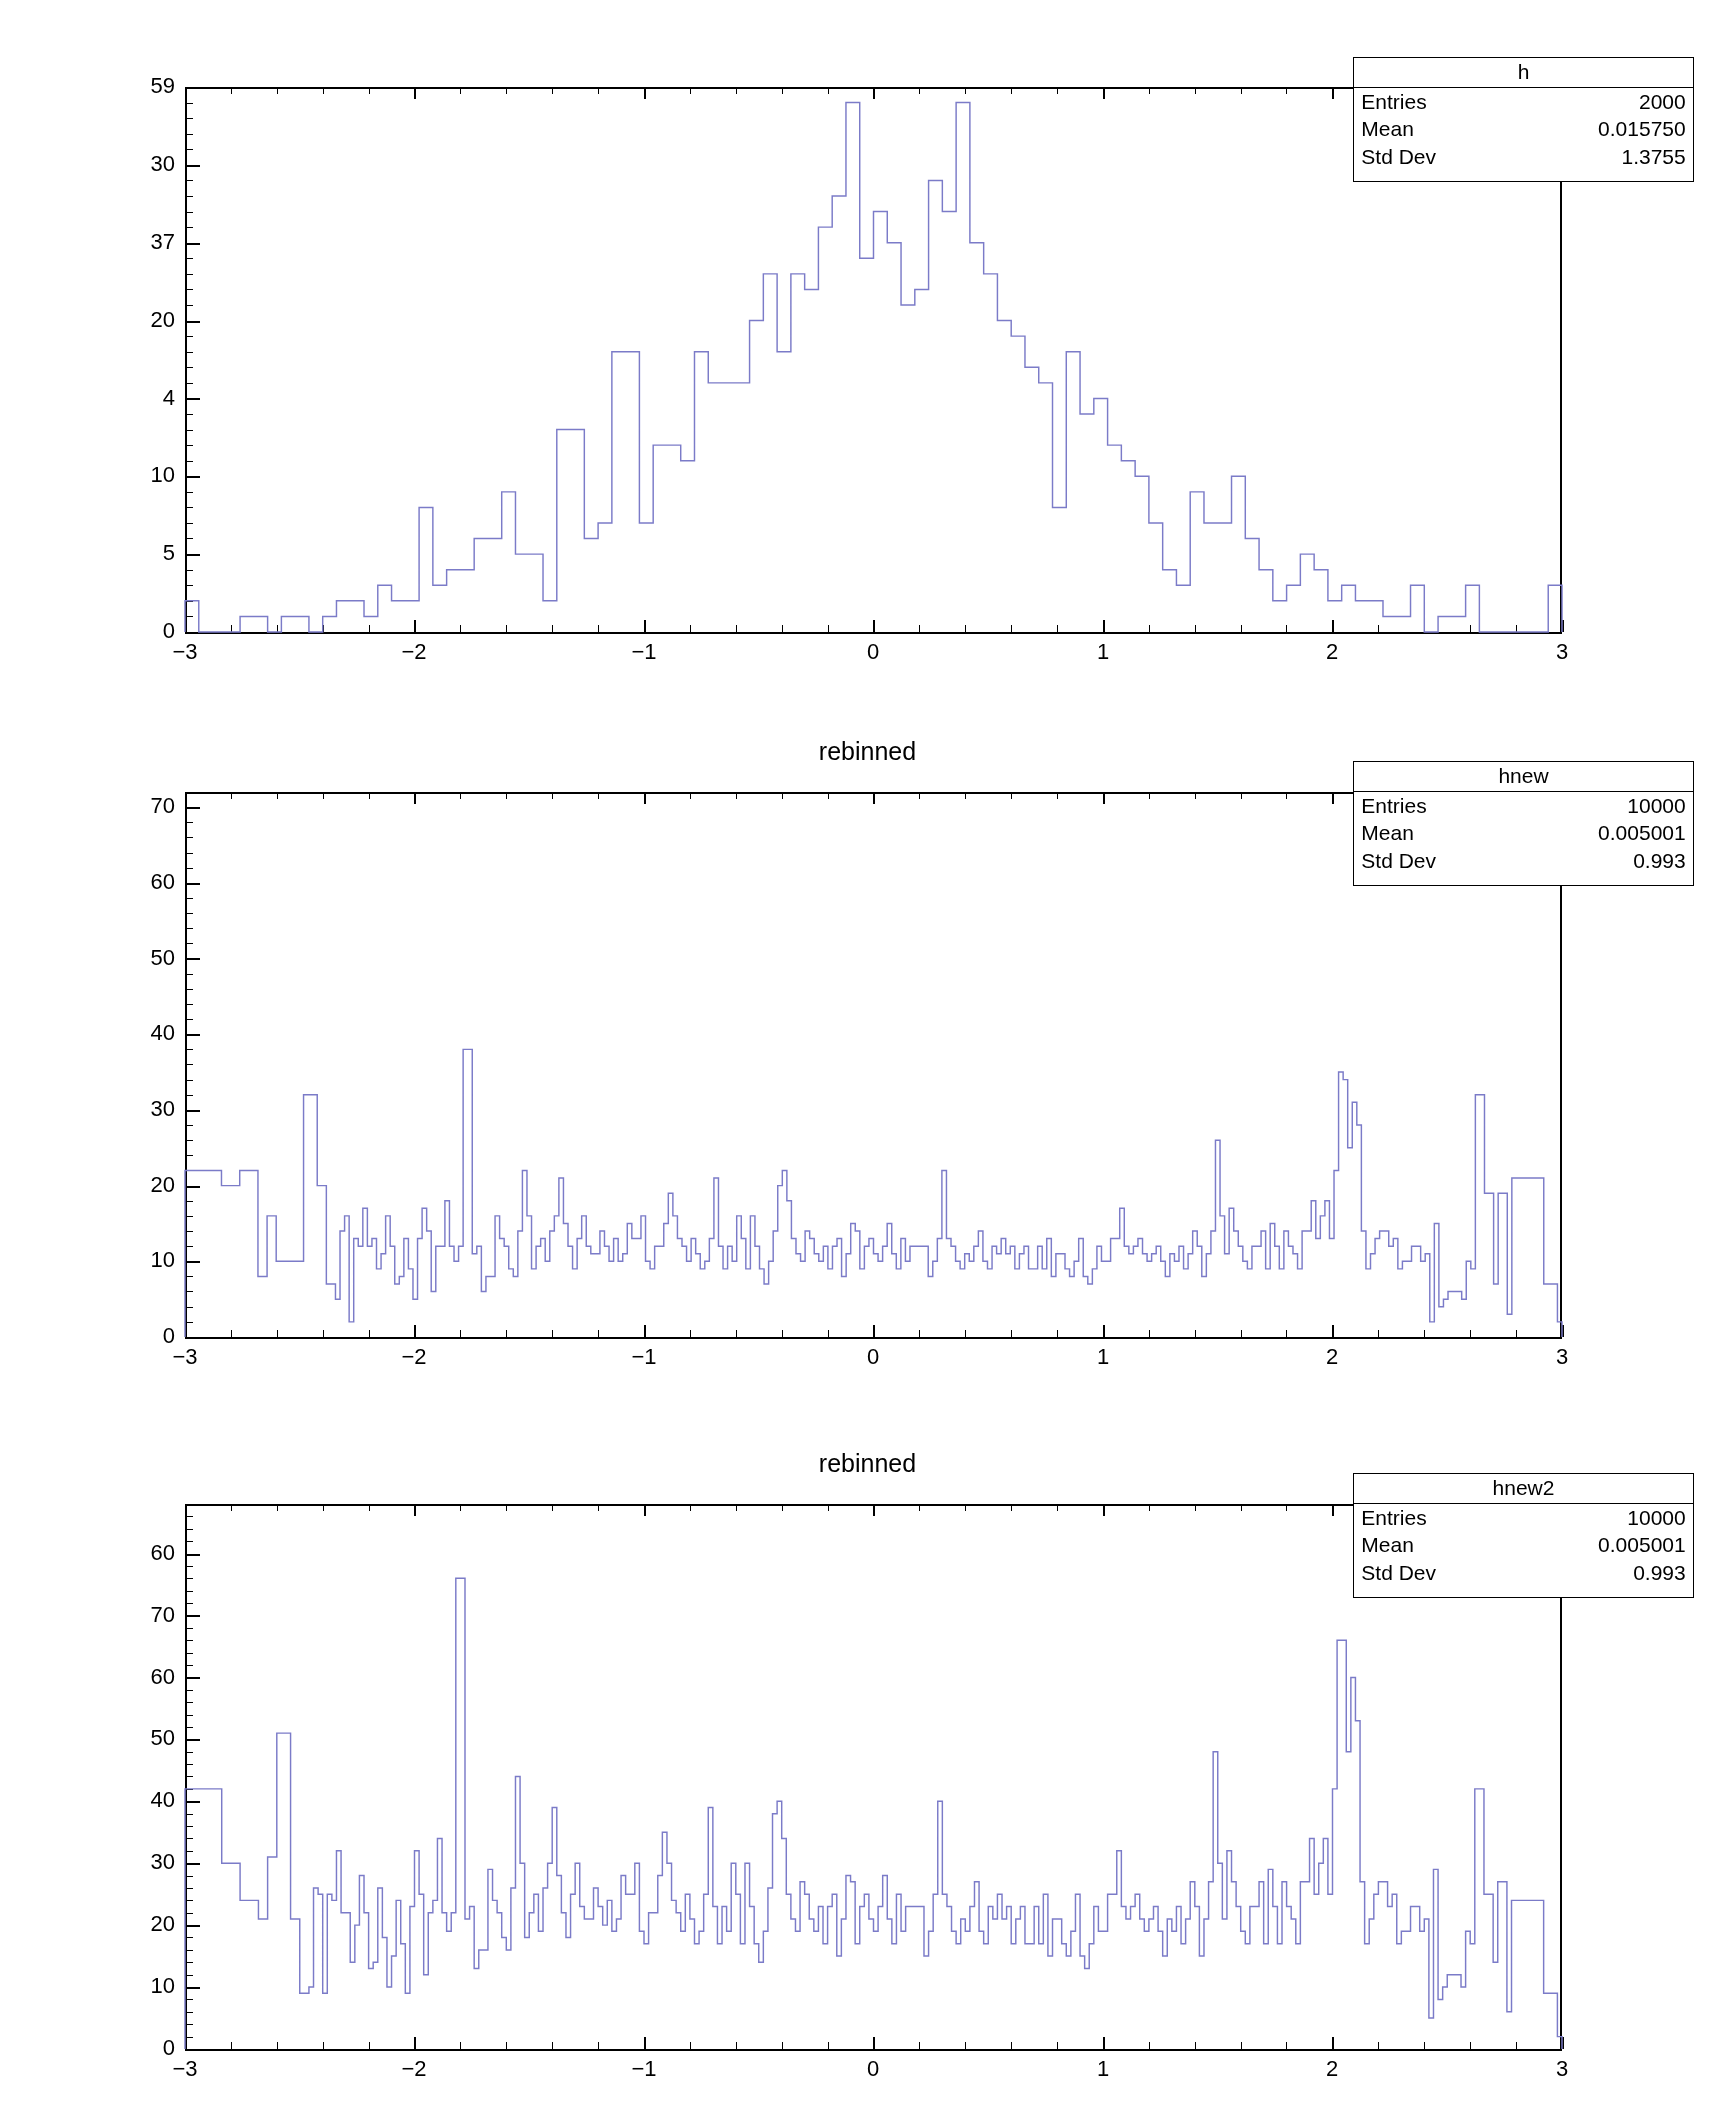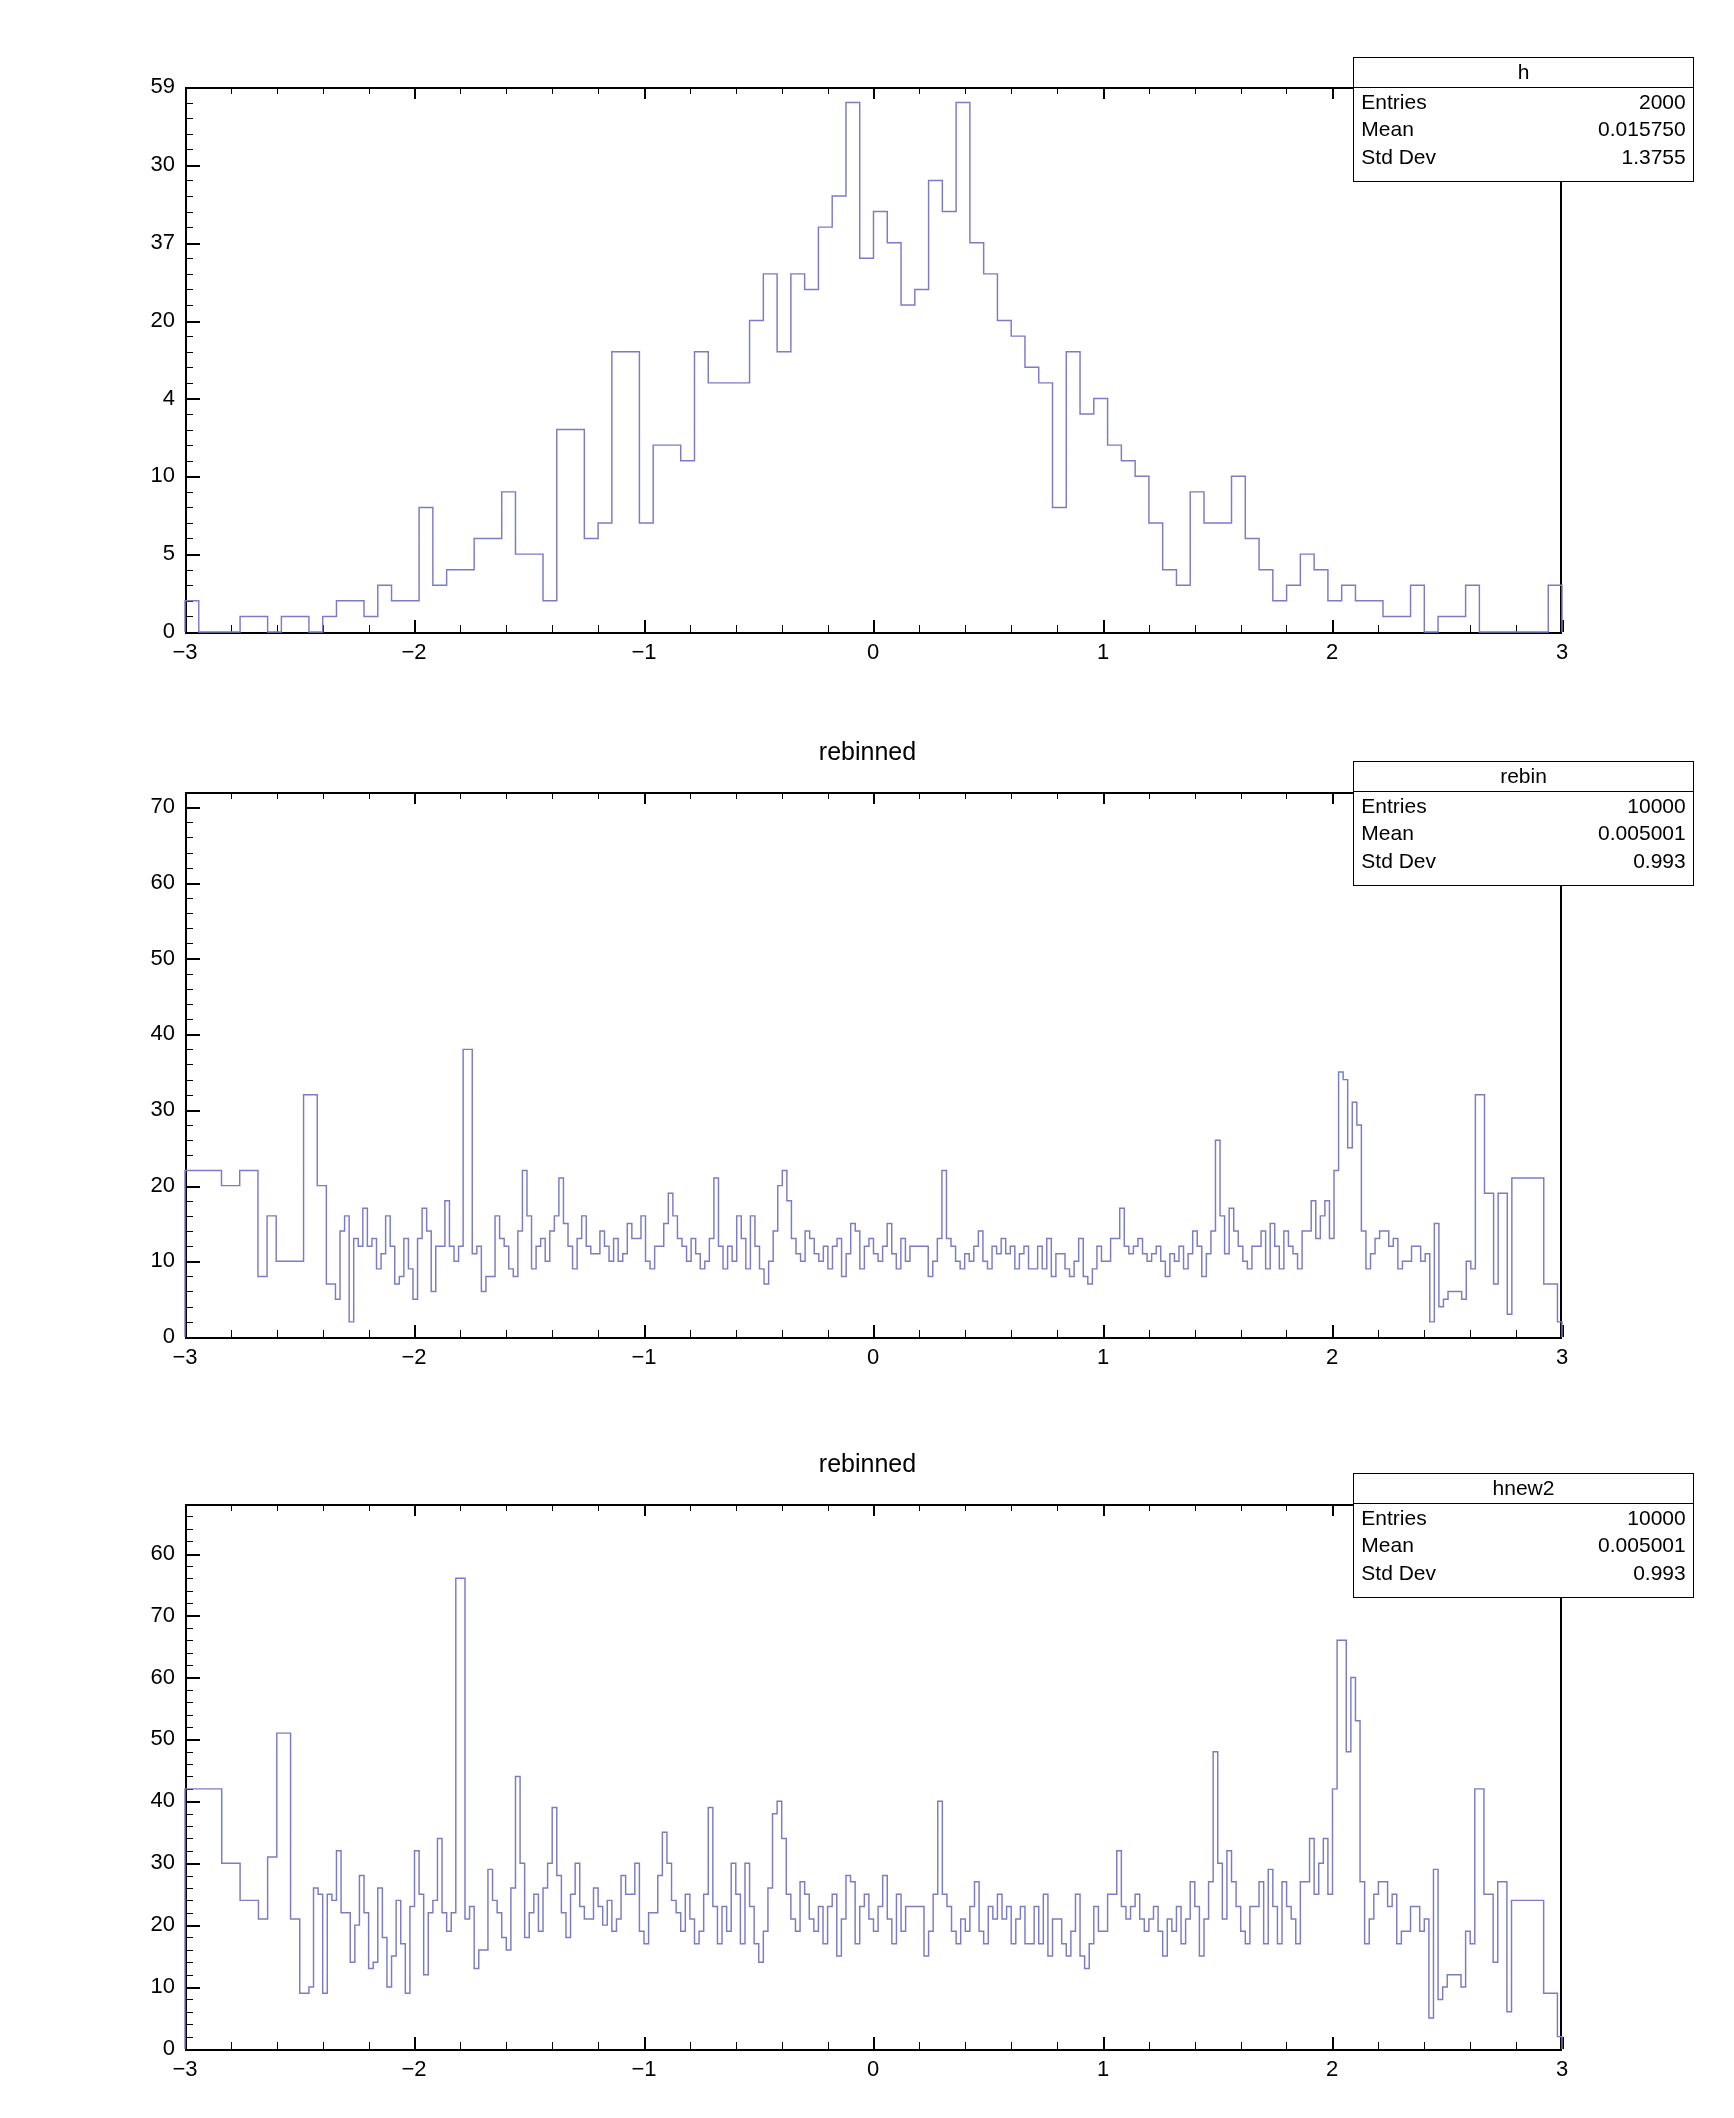--- a/index.html
+++ b/index.html
@@ -350,21 +350,21 @@
         <div class="tick" style="left:0px;top:76px;width:8px;height:0.7px;"></div>
         <div class="tick" style="left:0px;top:61px;width:8px;height:0.7px;"></div>
         <div class="tick" style="left:0px;top:45px;width:8px;height:0.7px;"></div>
         <div class="tick" style="left:0px;top:30px;width:8px;height:0.7px;"></div>
         <div class="tick" style="left:0px;top:0px;width:8px;height:0.7px;"></div>
         <svg class="hist" width="1377" height="545" viewBox="0 0 1895 750">
           <polyline points="0.00,750.00 0.00,520.83 6.27,520.83 6.27,520.83 12.55,520.83 12.55,520.83 18.82,520.83 18.82,520.83 25.10,520.83 25.10,520.83 31.37,520.83 31.37,520.83 37.65,520.83 37.65,520.83 43.92,520.83 43.92,520.83 50.20,520.83 50.20,541.67 56.47,541.67 56.47,541.67 62.75,541.67 62.75,541.67 69.02,541.67 69.02,541.67 75.30,541.67 75.30,520.83 81.57,520.83 81.57,520.83 87.85,520.83 87.85,520.83 94.12,520.83 94.12,520.83 100.40,520.83 100.40,666.67 106.67,666.67 106.67,666.67 112.95,666.67 112.95,583.33 119.22,583.33 119.22,583.33 125.50,583.33 125.50,645.83 131.77,645.83 131.77,645.83 138.05,645.83 138.05,645.83 144.32,645.83 144.32,645.83 150.60,645.83 150.60,645.83 156.87,645.83 156.87,645.83 163.15,645.83 163.15,416.67 169.42,416.67 169.42,416.67 175.70,416.67 175.70,416.67 181.97,416.67 181.97,541.67 188.25,541.67 188.25,541.67 194.52,541.67 194.52,677.08 200.79,677.08 200.79,677.08 207.07,677.08 207.07,697.92 213.34,697.92 213.34,604.17 219.62,604.17 219.62,583.33 225.89,583.33 225.89,729.17 232.17,729.17 232.17,614.58 238.44,614.58 238.44,625.00 244.72,625.00 244.72,572.92 250.99,572.92 250.99,625.00 257.27,625.00 257.27,614.58 263.54,614.58 263.54,656.25 269.82,656.25 269.82,635.42 276.09,635.42 276.09,583.33 282.37,583.33 282.37,625.00 288.64,625.00 288.64,677.08 294.92,677.08 294.92,666.67 301.19,666.67 301.19,614.58 307.47,614.58 307.47,656.25 313.74,656.25 313.74,697.92 320.02,697.92 320.02,614.58 326.29,614.58 326.29,572.92 332.57,572.92 332.57,604.17 338.84,604.17 338.84,687.50 345.12,687.50 345.12,625.00 351.39,625.00 351.39,625.00 357.67,625.00 357.67,562.50 363.94,562.50 363.94,625.00 370.22,625.00 370.22,645.83 376.49,645.83 376.49,625.00 382.76,625.00 382.76,354.17 389.04,354.17 389.04,354.17 395.31,354.17 395.31,635.42 401.59,635.42 401.59,625.00 407.86,625.00 407.86,687.50 414.14,687.50 414.14,666.67 420.41,666.67 420.41,666.67 426.69,666.67 426.69,583.33 432.96,583.33 432.96,614.58 439.24,614.58 439.24,625.00 445.51,625.00 445.51,656.25 451.79,656.25 451.79,666.67 458.06,666.67 458.06,604.17 464.34,604.17 464.34,520.83 470.61,520.83 470.61,583.33 476.89,583.33 476.89,656.25 483.16,656.25 483.16,625.00 489.44,625.00 489.44,614.58 495.71,614.58 495.71,645.83 501.99,645.83 501.99,604.17 508.26,604.17 508.26,583.33 514.54,583.33 514.54,531.25 520.81,531.25 520.81,593.75 527.09,593.75 527.09,625.00 533.36,625.00 533.36,656.25 539.64,656.25 539.64,614.58 545.91,614.58 545.91,583.33 552.19,583.33 552.19,625.00 558.46,625.00 558.46,635.42 564.74,635.42 564.74,635.42 571.01,635.42 571.01,604.17 577.28,604.17 577.28,625.00 583.56,625.00 583.56,645.83 589.83,645.83 589.83,614.58 596.11,614.58 596.11,645.83 602.38,645.83 602.38,635.42 608.66,635.42 608.66,593.75 614.93,593.75 614.93,614.58 621.21,614.58 621.21,614.58 627.48,614.58 627.48,583.33 633.76,583.33 633.76,645.83 640.03,645.83 640.03,656.25 646.31,656.25 646.31,625.00 652.58,625.00 652.58,625.00 658.86,625.00 658.86,593.75 665.13,593.75 665.13,552.08 671.41,552.08 671.41,583.33 677.68,583.33 677.68,614.58 683.96,614.58 683.96,625.00 690.23,625.00 690.23,645.83 696.51,645.83 696.51,614.58 702.78,614.58 702.78,635.42 709.06,635.42 709.06,656.25 715.33,656.25 715.33,645.83 721.61,645.83 721.61,614.58 727.88,614.58 727.88,531.25 734.16,531.25 734.16,625.00 740.43,625.00 740.43,656.25 746.71,656.25 746.71,625.00 752.98,625.00 752.98,645.83 759.25,645.83 759.25,583.33 765.53,583.33 765.53,614.58 771.80,614.58 771.80,656.25 778.08,656.25 778.08,583.33 784.35,583.33 784.35,625.00 790.63,625.00 790.63,656.25 796.90,656.25 796.90,677.08 803.18,677.08 803.18,645.83 809.45,645.83 809.45,604.17 815.73,604.17 815.73,541.67 822.00,541.67 822.00,520.83 828.28,520.83 828.28,562.50 834.55,562.50 834.55,614.58 840.83,614.58 840.83,635.42 847.10,635.42 847.10,645.83 853.38,645.83 853.38,604.17 859.65,604.17 859.65,614.58 865.93,614.58 865.93,635.42 872.20,635.42 872.20,645.83 878.48,645.83 878.48,625.00 884.75,625.00 884.75,656.25 891.03,656.25 891.03,625.00 897.30,625.00 897.30,614.58 903.58,614.58 903.58,666.67 909.85,666.67 909.85,635.42 916.13,635.42 916.13,593.75 922.40,593.75 922.40,604.17 928.68,604.17 928.68,656.25 934.95,656.25 934.95,625.00 941.23,625.00 941.23,614.58 947.50,614.58 947.50,635.42 953.77,635.42 953.77,645.83 960.05,645.83 960.05,625.00 966.32,625.00 966.32,593.75 972.60,593.75 972.60,635.42 978.87,635.42 978.87,656.25 985.15,656.25 985.15,614.58 991.42,614.58 991.42,645.83 997.70,645.83 997.70,625.00 1003.97,625.00 1003.97,625.00 1010.25,625.00 1010.25,625.00 1016.52,625.00 1016.52,625.00 1022.80,625.00 1022.80,666.67 1029.07,666.67 1029.07,645.83 1035.35,645.83 1035.35,614.58 1041.62,614.58 1041.62,520.83 1047.90,520.83 1047.90,614.58 1054.17,614.58 1054.17,625.00 1060.45,625.00 1060.45,645.83 1066.72,645.83 1066.72,656.25 1073.00,656.25 1073.00,635.42 1079.27,635.42 1079.27,645.83 1085.55,645.83 1085.55,625.00 1091.82,625.00 1091.82,604.17 1098.10,604.17 1098.10,645.83 1104.37,645.83 1104.37,656.25 1110.65,656.25 1110.65,625.00 1116.92,625.00 1116.92,635.42 1123.20,635.42 1123.20,614.58 1129.47,614.58 1129.47,635.42 1135.75,635.42 1135.75,625.00 1142.02,625.00 1142.02,656.25 1148.29,656.25 1148.29,635.42 1154.57,635.42 1154.57,625.00 1160.84,625.00 1160.84,656.25 1167.12,656.25 1167.12,656.25 1173.39,656.25 1173.39,625.00 1179.67,625.00 1179.67,656.25 1185.94,656.25 1185.94,614.58 1192.22,614.58 1192.22,666.67 1198.49,666.67 1198.49,635.42 1204.77,635.42 1204.77,635.42 1211.04,635.42 1211.04,656.25 1217.32,656.25 1217.32,666.67 1223.59,666.67 1223.59,645.83 1229.87,645.83 1229.87,614.58 1236.14,614.58 1236.14,666.67 1242.42,666.67 1242.42,677.08 1248.69,677.08 1248.69,656.25 1254.97,656.25 1254.97,625.00 1261.24,625.00 1261.24,645.83 1267.52,645.83 1267.52,645.83 1273.79,645.83 1273.79,614.58 1280.07,614.58 1280.07,614.58 1286.34,614.58 1286.34,572.92 1292.62,572.92 1292.62,625.00 1298.89,625.00 1298.89,635.42 1305.17,635.42 1305.17,625.00 1311.44,625.00 1311.44,614.58 1317.72,614.58 1317.72,635.42 1323.99,635.42 1323.99,645.83 1330.26,645.83 1330.26,635.42 1336.54,635.42 1336.54,625.00 1342.81,625.00 1342.81,645.83 1349.09,645.83 1349.09,666.67 1355.36,666.67 1355.36,635.42 1361.64,635.42 1361.64,645.83 1367.91,645.83 1367.91,625.00 1374.19,625.00 1374.19,656.25 1380.46,656.25 1380.46,635.42 1386.74,635.42 1386.74,604.17 1393.01,604.17 1393.01,625.00 1399.29,625.00 1399.29,666.67 1405.56,666.67 1405.56,635.42 1411.84,635.42 1411.84,604.17 1418.11,604.17 1418.11,479.17 1424.39,479.17 1424.39,583.33 1430.66,583.33 1430.66,635.42 1436.94,635.42 1436.94,572.92 1443.21,572.92 1443.21,604.17 1449.49,604.17 1449.49,625.00 1455.76,625.00 1455.76,645.83 1462.04,645.83 1462.04,656.25 1468.31,656.25 1468.31,625.00 1474.59,625.00 1474.59,625.00 1480.86,625.00 1480.86,604.17 1487.14,604.17 1487.14,656.25 1493.41,656.25 1493.41,593.75 1499.69,593.75 1499.69,625.00 1505.96,625.00 1505.96,656.25 1512.24,656.25 1512.24,604.17 1518.51,604.17 1518.51,625.00 1524.78,625.00 1524.78,635.42 1531.06,635.42 1531.06,656.25 1537.33,656.25 1537.33,604.17 1543.61,604.17 1543.61,604.17 1549.88,604.17 1549.88,562.50 1556.16,562.50 1556.16,614.58 1562.43,614.58 1562.43,583.33 1568.71,583.33 1568.71,562.50 1574.98,562.50 1574.98,614.58 1581.26,614.58 1581.26,520.83 1587.53,520.83 1587.53,385.42 1593.81,385.42 1593.81,395.83 1600.08,395.83 1600.08,489.58 1606.36,489.58 1606.36,427.08 1612.63,427.08 1612.63,458.33 1618.91,458.33 1618.91,604.17 1625.18,604.17 1625.18,656.25 1631.46,656.25 1631.46,635.42 1637.73,635.42 1637.73,614.58 1644.01,614.58 1644.01,604.17 1650.28,604.17 1650.28,604.17 1656.56,604.17 1656.56,625.00 1662.83,625.00 1662.83,614.58 1669.11,614.58 1669.11,656.25 1675.38,656.25 1675.38,645.83 1681.66,645.83 1681.66,645.83 1687.93,645.83 1687.93,625.00 1694.21,625.00 1694.21,625.00 1700.48,625.00 1700.48,645.83 1706.75,645.83 1706.75,635.42 1713.03,635.42 1713.03,729.17 1719.30,729.17 1719.30,593.75 1725.58,593.75 1725.58,708.33 1731.85,708.33 1731.85,697.92 1738.13,697.92 1738.13,687.50 1744.40,687.50 1744.40,687.50 1750.68,687.50 1750.68,687.50 1756.95,687.50 1756.95,697.92 1763.23,697.92 1763.23,645.83 1769.50,645.83 1769.50,656.25 1775.78,656.25 1775.78,416.67 1782.05,416.67 1782.05,416.67 1788.33,416.67 1788.33,552.08 1794.60,552.08 1794.60,552.08 1800.88,552.08 1800.88,677.08 1807.15,677.08 1807.15,552.08 1813.43,552.08 1813.43,552.08 1819.70,552.08 1819.70,718.75 1825.98,718.75 1825.98,531.25 1832.25,531.25 1832.25,531.25 1838.53,531.25 1838.53,531.25 1844.80,531.25 1844.80,531.25 1851.08,531.25 1851.08,531.25 1857.35,531.25 1857.35,531.25 1863.63,531.25 1863.63,531.25 1869.90,531.25 1869.90,677.08 1876.18,677.08 1876.18,677.08 1882.45,677.08 1882.45,677.08 1888.73,677.08 1888.73,729.17 1895.00,729.17 1895.00,750.00" fill="none" stroke="#7b7bc8" stroke-width="2"></polyline>
         </svg>
       </div>
     <div class="stats-box" id="stats1" style="left:1353px;top:42px;width:341px;height:125px;">
-      <div class="stats-name">rebin</div>
+      <div class="stats-name">hnew</div>
       <div class="stats-row">
         <span>Entries</span>
         <span>10000</span>
       </div>
       <div class="stats-row">
         <span>Mean</span>
         <span>0.005001</span>
       </div>
       <div class="stats-row">
         <span>Std Dev</span>

